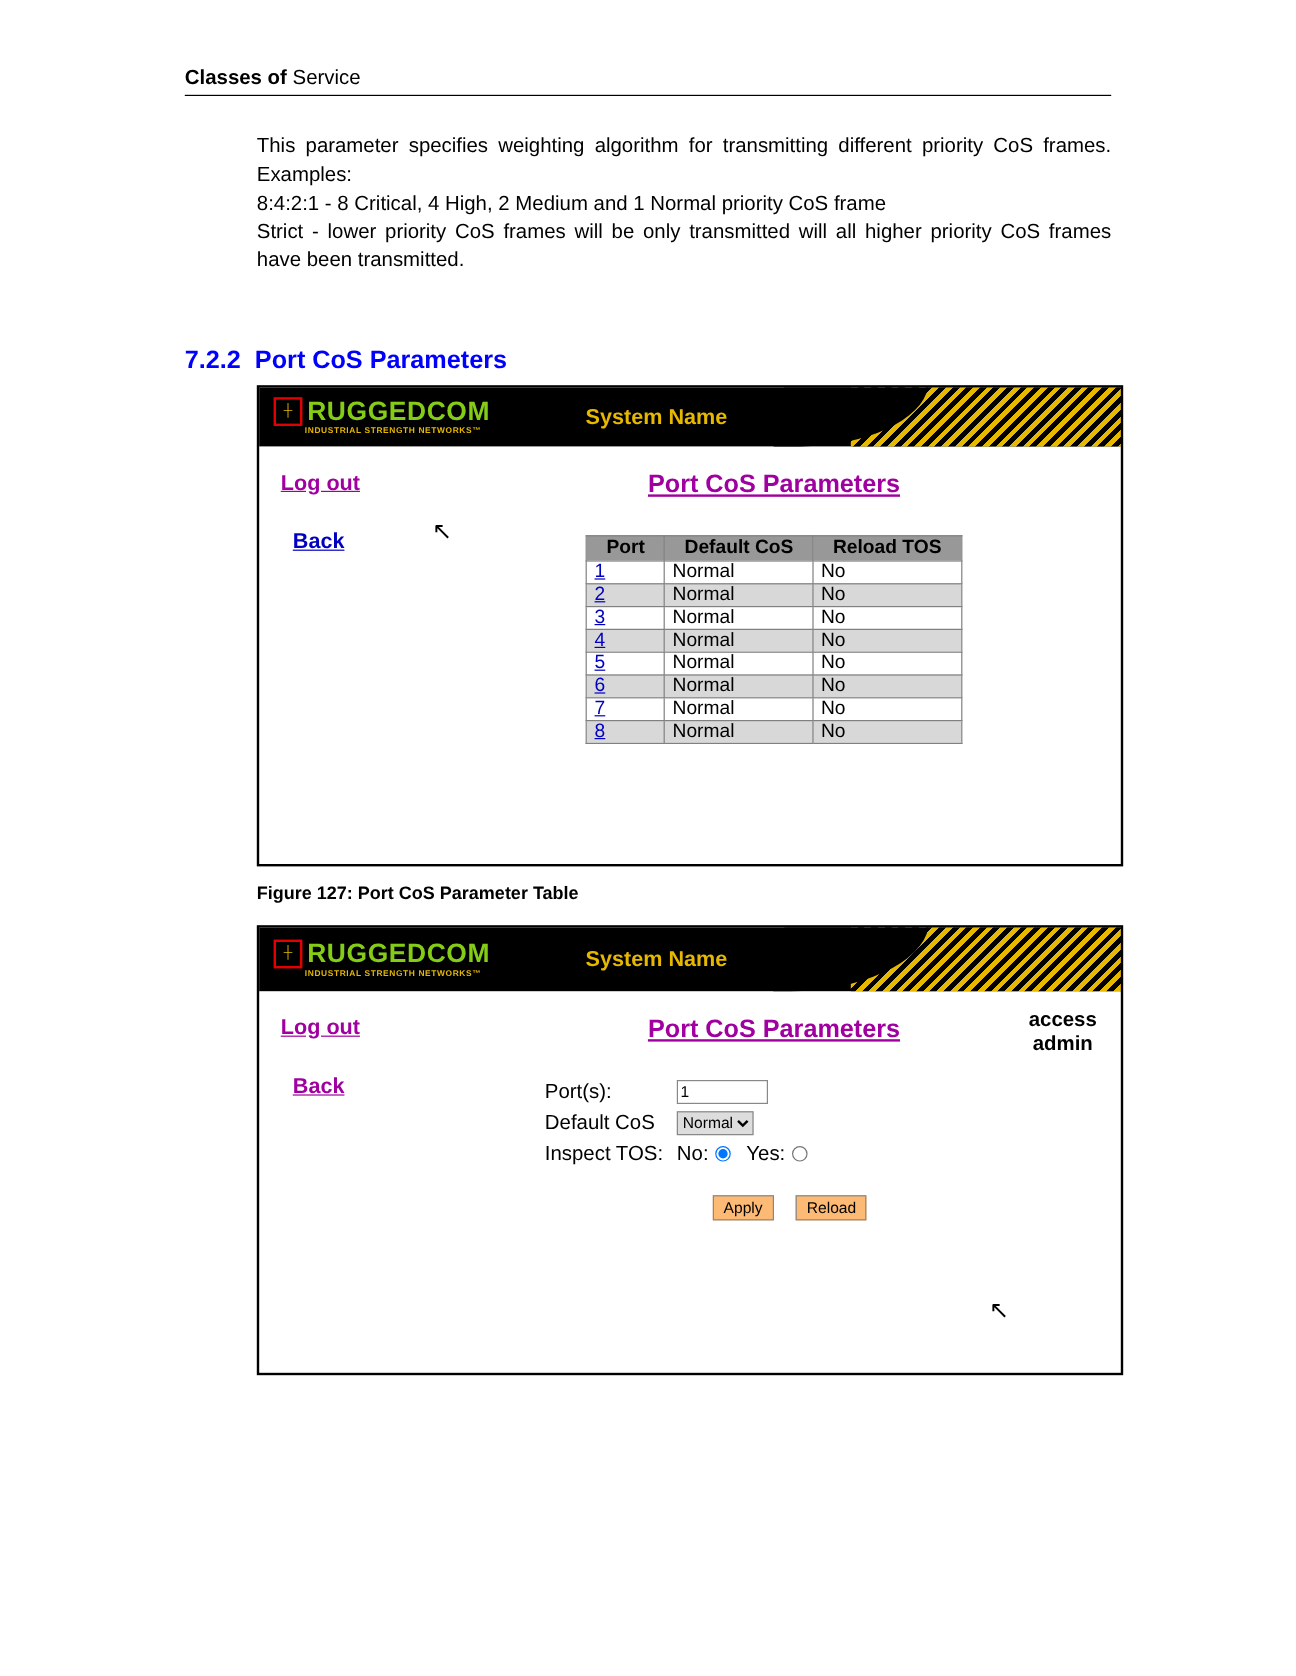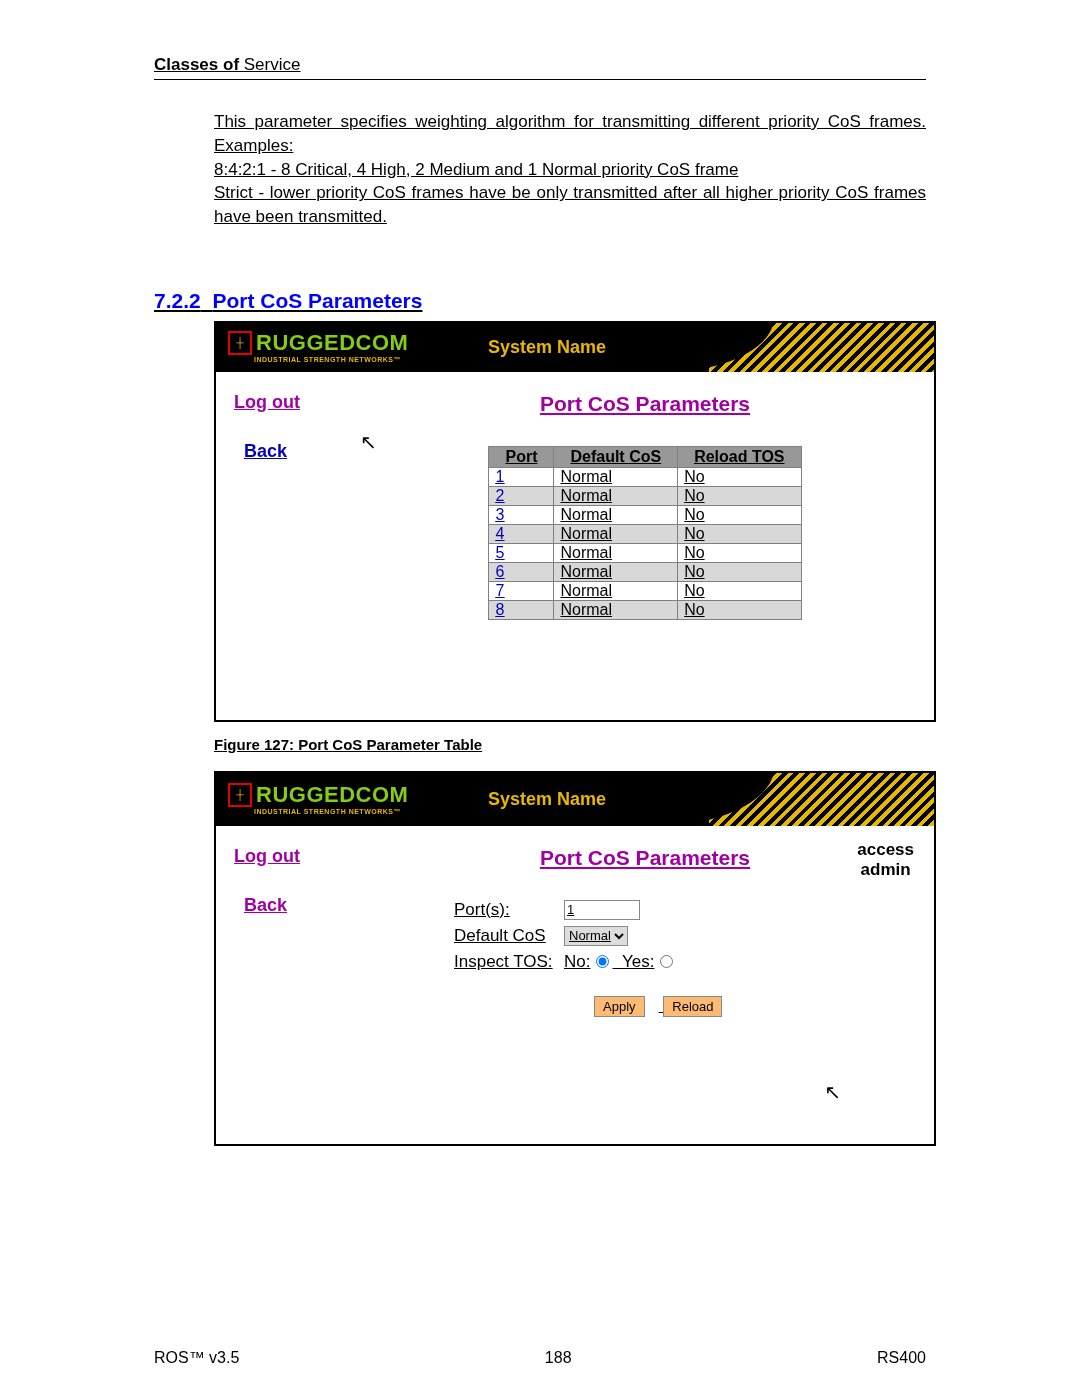--- a/index.html
+++ b/index.html
@@ -4,21 +4,20 @@
 <style>
   html,body{margin:0;padding:0;background:#fff;font-family:Arial,Helvetica,sans-serif;}
   .page{
     width:952px;
     min-height:1397px;
     margin:0 auto;
     position:relative;
     box-sizing:border-box;
     padding:55px 90px 60px 90px;
     color:#000;
-    text-decoration:underline;
   }
   .header-line{
     font-size:17px;
     border-bottom:1px solid #000;
     padding-bottom:4px;
     margin-bottom:30px;
   }
   .header-line .bold{font-weight:bold;}
   .body-text{
     margin-left:60px;
@@ -226,21 +225,21 @@
 
 <div class="page">
 
   <div class="header-line">
     <span class="bold">Classes of</span><span> Service</span>
   </div>
 
   <div class="body-text">
     <div>This parameter specifies weighting algorithm for transmitting different priority CoS frames. Examples:</div>
     <div>8:4:2:1  - 8 Critical, 4 High, 2 Medium and 1 Normal priority CoS frame</div>
-    <div>Strict    - lower priority CoS frames have be only transmitted after all higher priority CoS frames have been transmitted.</div>
+    <div>Strict    - lower priority CoS frames will be only transmitted will all higher priority CoS frames have been transmitted.</div>
   </div>
 
   <div class="section-heading">
     <span>7.2.2</span>&nbsp;&nbsp;<span>Port CoS Parameters</span>
   </div>
 
   <div class="screenshot-frame">
     <div class="banner">
       <div class="logo">
         <div class="logo-top">
@@ -365,19 +364,14 @@
           <div class="btn-row">
             <button>Apply</button>
             <button>Reload</button>
           </div>
         </div>
         <span class="cursor2">↖</span>
       </div>
     </div>
   </div>
 
-  <div class="footer">
-    <span>ROS™  v3.5</span>
-    <span>188</span>
-    <span>RS400</span>
-  </div>
 
 </div>
 
 </body></html>

